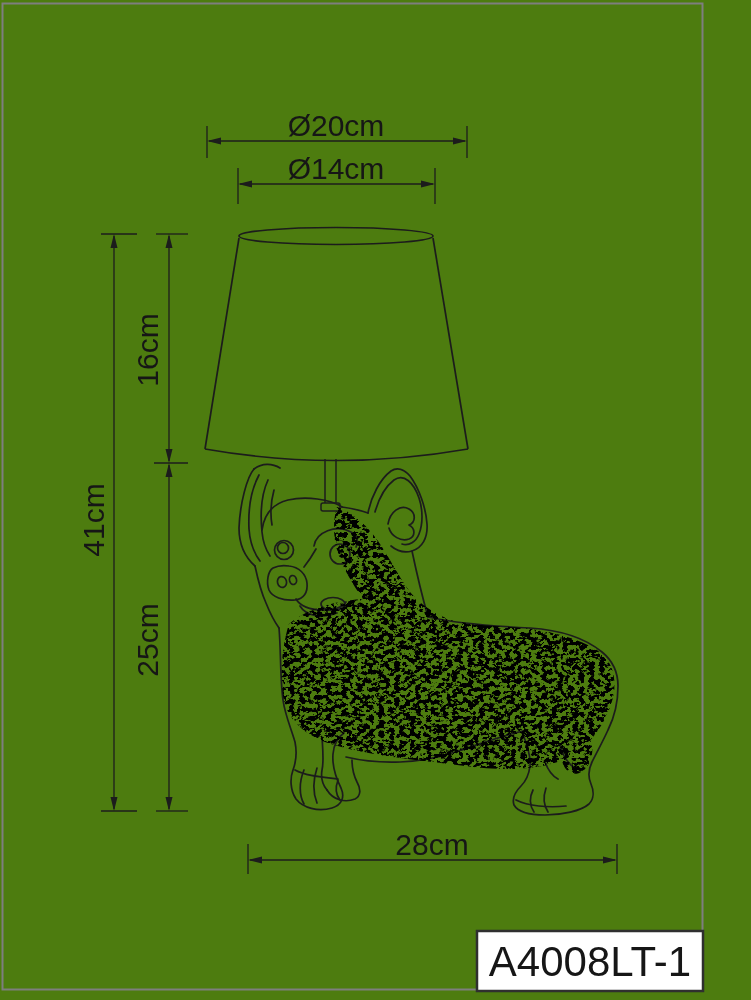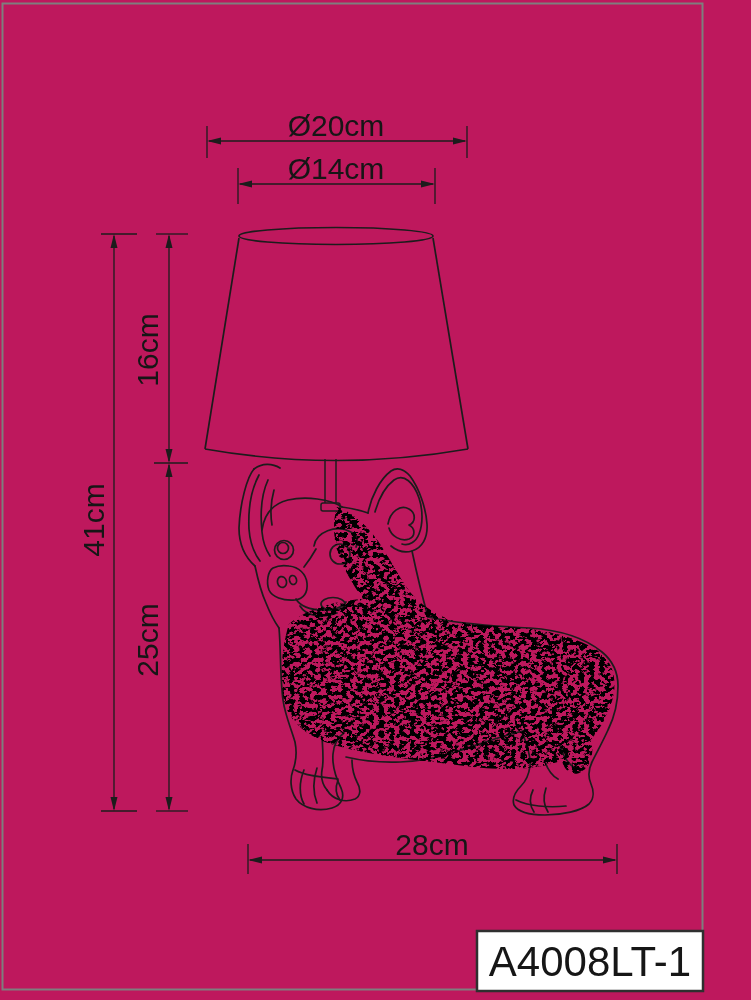--- a/index.html
+++ b/index.html
@@ -1,16 +1,16 @@
 <!DOCTYPE html>
 <html><head>
 <meta charset="utf-8">
 <style>
   html,body{margin:0;padding:0;background:#fff;}
-  .page{position:relative;width:751px;height:1000px;background:#be185d;overflow:hidden;
+  .page{position:relative;width:751px;height:1000px;background:#4d7c0f;overflow:hidden;
         font-family:"Liberation Sans", sans-serif;}
   svg text{font-family:"Liberation Sans", sans-serif;fill:#161616;}
   .dimtext{font-size:30px;}
   .codetext{font-size:42px;}
 </style>
 </head>
 <body>
 
 <div class="page">
 <svg width="751" height="1000" viewBox="0 0 751 1000" xmlns="http://www.w3.org/2000/svg">

